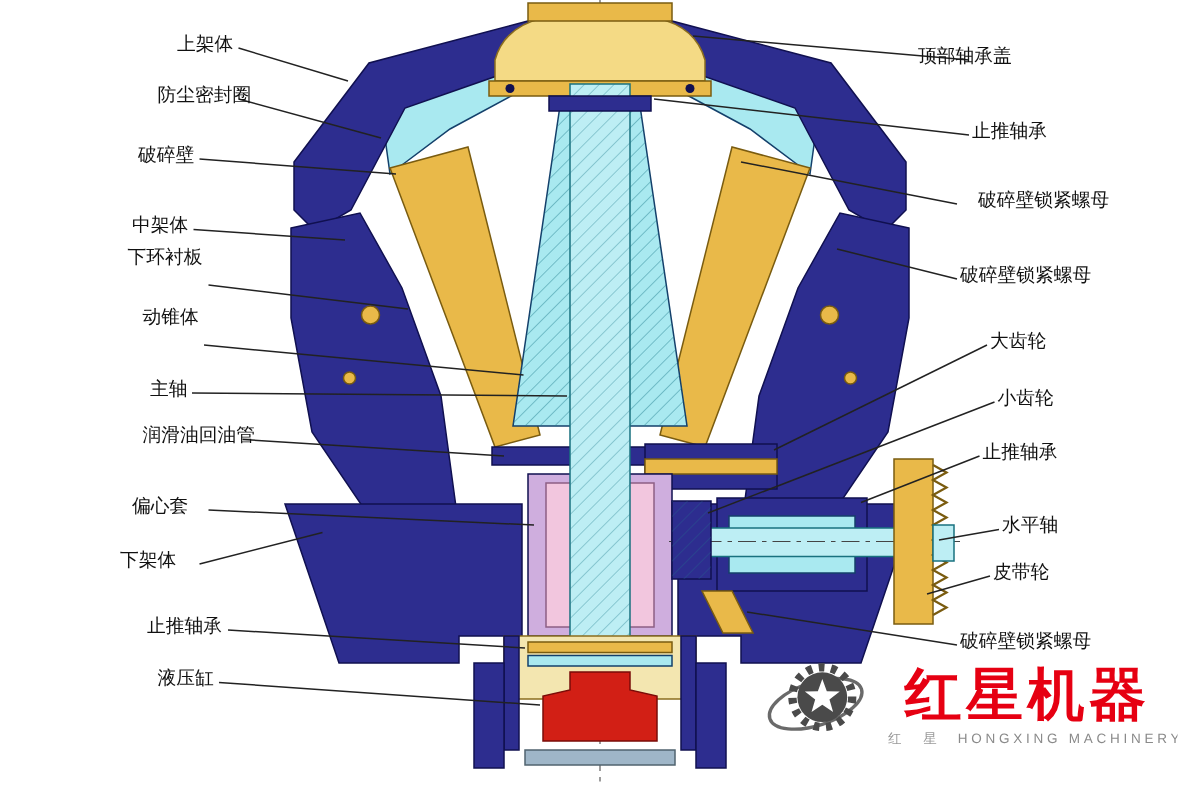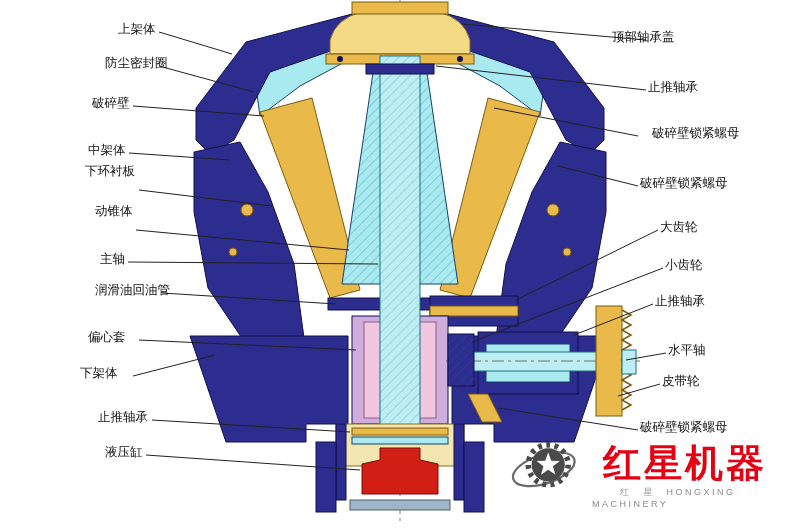--- a/index.html
+++ b/index.html
@@ -16,21 +16,21 @@
   .lav{fill:var(--eccentric_lavender);stroke:#101050;stroke-width:1;}
   .pink{fill:var(--eccentric_pink);stroke:#8d5f84;stroke-width:1;}
   .red{fill:var(--hydraulic_red);stroke:#7a0c08;stroke-width:1;}
   .cream{fill:var(--cream);stroke:#8a6d1f;stroke-width:1;}
   .metal{fill:var(--metal_gray);stroke:#50636f;stroke-width:1;}
   .logo{position:absolute;left:506px;top:436px;width:290px;height:86px;}
   .brand{position:absolute;left:84px;top:2px;font-size:38px;font-weight:bold;
          letter-spacing:3px;color:var(--brand_red);font-family:"Liberation Sans",sans-serif;margin-left:13px;}
   .sub{position:absolute;left:86px;top:50px;font-size:9px;letter-spacing:2.5px;color:#8a8a8a;
        font-family:"Liberation Sans",sans-serif;}
-  .sub .cnsmall{color:#9a9a9a;margin-right:8px;letter-spacing:6px;margin-left:28px;}
+  .sub .cnsmall{color:#9a9a9a;margin-right:8px;letter-spacing:6px;}
 </style>
 </head>
 <body>
 
 <div class="stage">
 
   <svg width="800" height="530" viewBox="0 0 800 530">
     <defs>
       <pattern id="hatchC" width="7" height="7" patternUnits="userSpaceOnUse" patternTransform="rotate(45)">
         <line x1="0" y1="0" x2="0" y2="7" stroke="#1f7c8c" stroke-width="1"></line>

